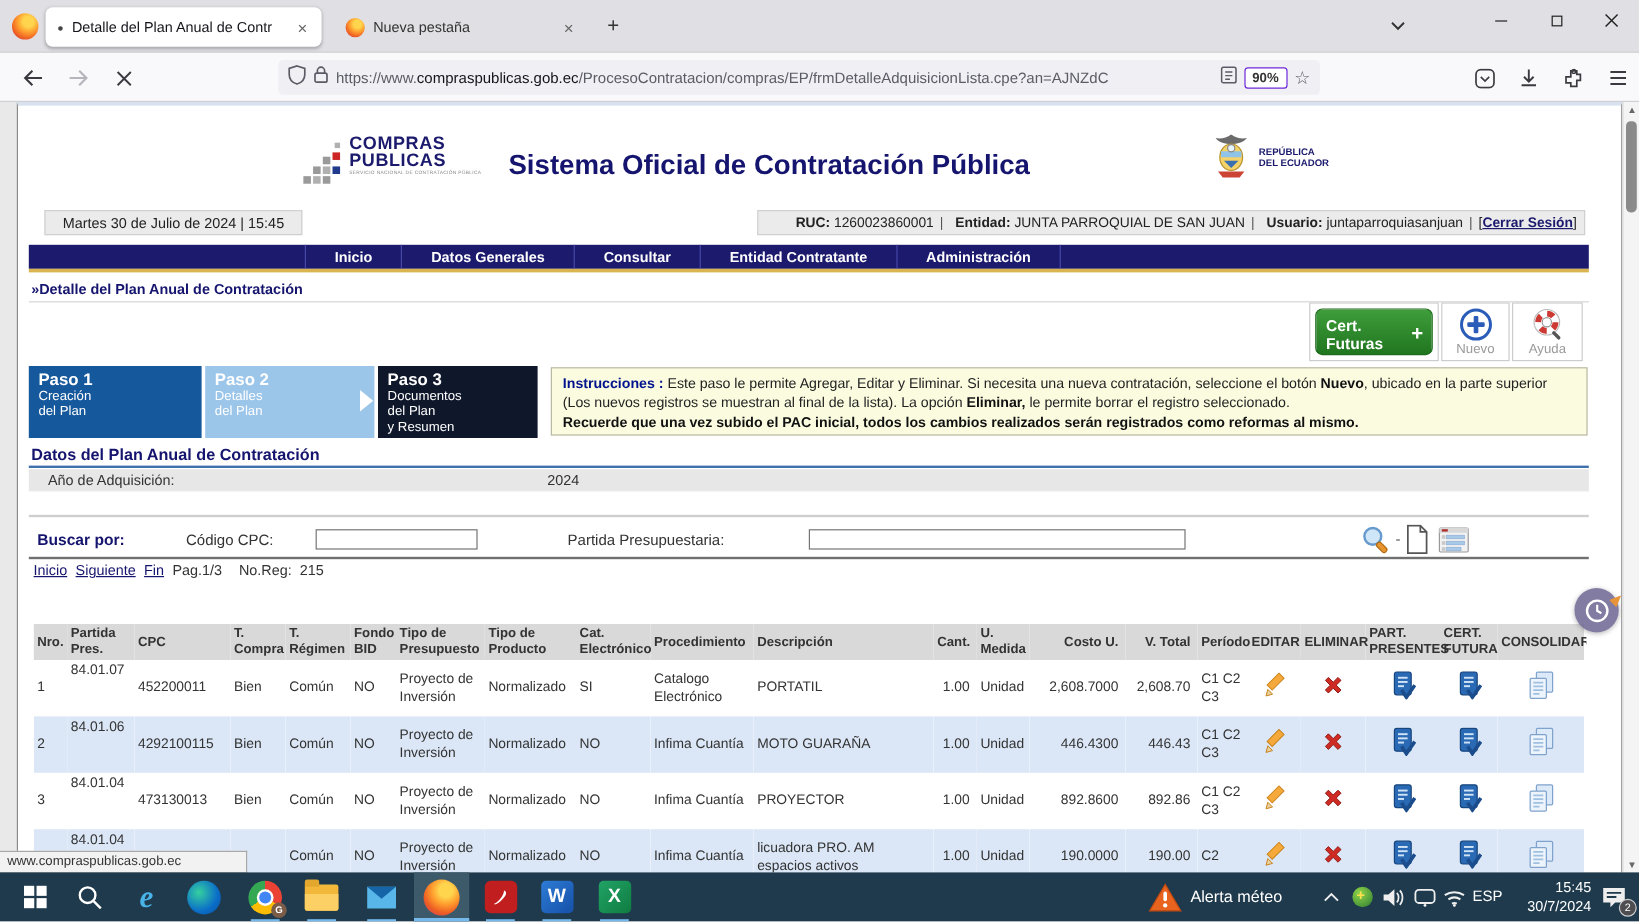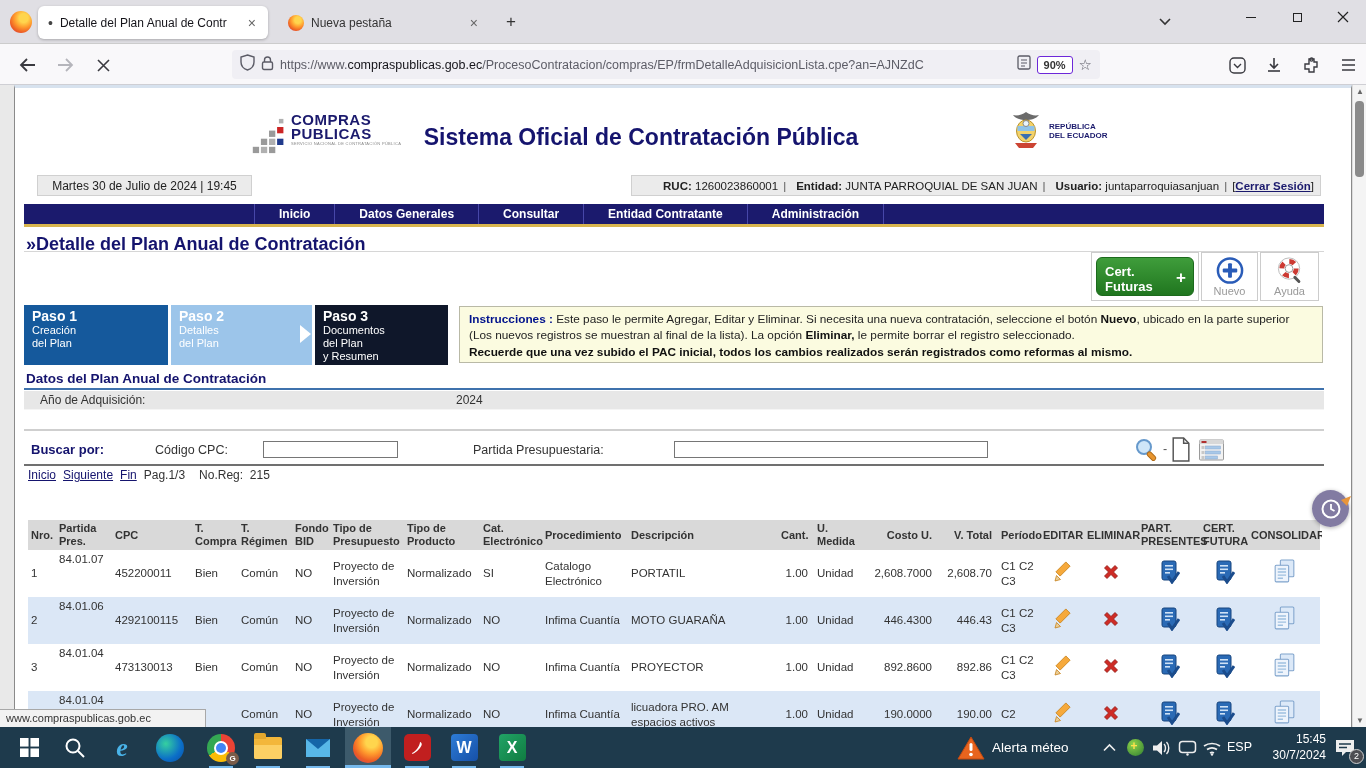--- a/index.html
+++ b/index.html
@@ -44,21 +44,21 @@
 .republic{font-size:8px;font-weight:bold;color:#1b1a6d;line-height:9px}
 .datebox{left:22px;top:87px;width:215px;height:21px;background:#ebebeb;border:1px solid #d0d0d0;font-size:12px;color:#222;display:flex;align-items:center;justify-content:center}
 .infobox{left:616px;top:87px;width:690px;height:21px;background:#ebebeb;border:1px solid #d0d0d0;font-size:11.5px;color:#222;display:flex;align-items:center;justify-content:flex-end;padding-right:6px;white-space:nowrap}
 .infobox b{margin-left:5px}
 .infobox .sep{margin:0 5px;color:#555}
 .logout{color:#1b1a6d;font-weight:bold;text-decoration:underline}
 .mainnav{left:9px;top:116px;width:1300px;height:20px;background:#1b1a6d;display:flex;align-items:stretch;padding-left:230px}
 .mainnav .item{color:#fff;font-size:12px;font-weight:bold;line-height:20px;padding:0 24px;border-left:1px solid #4747a8}
 .mainnav .item:last-child{border-right:1px solid #4747a8}
 .goldline{left:9px;top:136px;width:1300px;height:3px;background:#d8b54e}
-.breadcrumb{left:11px;top:146px;font-size:18px;font-weight:bold;color:#15146e}
+.breadcrumb{left:11px;top:146px;font-size:12px;font-weight:bold;color:#15146e}
 .hline{left:9px;top:163px;width:1300px;border-top:1px solid #d6d6d6}
 .actbox{top:164px;height:49px;background:#fff;border:1px solid #ccc;text-align:center}
 .certbox{left:1076px;width:108px}
 .nuevobox{left:1186px;width:57px}
 .ayudabox{left:1245px;width:59px}
 .certbtn{position:absolute;left:4px;top:4px;right:4px;bottom:4px;border-radius:6px;border:1px solid #1c6a1c;
   background:linear-gradient(#3f9d3b,#20761f);color:#fff;font-weight:bold;font-size:13px;text-align:left;padding:4px 0 0 8px;line-height:15px}
 .certplus{position:absolute;right:7px;top:12px;font-size:17px;font-weight:bold;color:#fff}
 .iconbtn-label{position:absolute;left:0;right:0;bottom:3px;font-size:11px;color:#999}
 .iconbtn-ico{position:absolute;left:50%;top:3px;transform:translateX(-50%)}
@@ -266,21 +266,21 @@
       <path d="M17 2c-4 3-9 4-13 3 3 4 8 5 13 5s10-1 13-5c-4 1-9 0-13-3z" fill="#6b6b6b"></path>
       <ellipse cx="17" cy="21" rx="9.5" ry="11" fill="#f3d26a" stroke="#b8922a"></ellipse>
       <path d="M8.5 16h17v5h-17z" fill="#8fc3e8"></path>
       <path d="M11 24h12l-6 6z" fill="#3a6fb0"></path>
       <path d="M6 33h22l-4 5H10z" fill="#cc4433"></path>
       <circle cx="17" cy="13.5" r="3" fill="#e8f4fc" stroke="#888"></circle>
     </svg>
     <div class="republic"><span>REPÚBLICA</span><br><span>DEL ECUADOR</span></div>
   </div>
 
-  <div class="abs datebox">Martes 30 de Julio de 2024 | 19:45</div>
+  <div class="abs datebox">Martes 30 de Julio de 2024 | 15:45</div>
   <div class="abs infobox">
     <b>RUC:</b>&nbsp;<span>1260023860001</span>
     <span class="sep">|</span>
     <b>Entidad:</b>&nbsp;<span>JUNTA PARROQUIAL DE SAN JUAN</span>
     <span class="sep">|</span>
     <b>Usuario:</b>&nbsp;<span>juntaparroquiasanjuan</span>
     <span class="sep">|</span>
     <span>[ </span><a class="logout" href="#">Cerrar Sesión</a><span> ]</span>
   </div>
 

